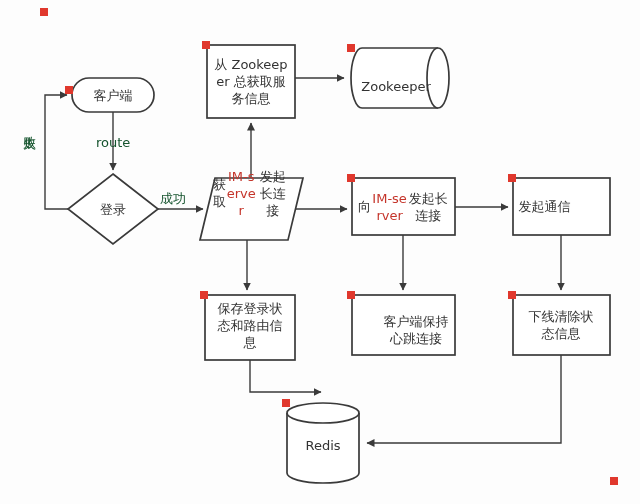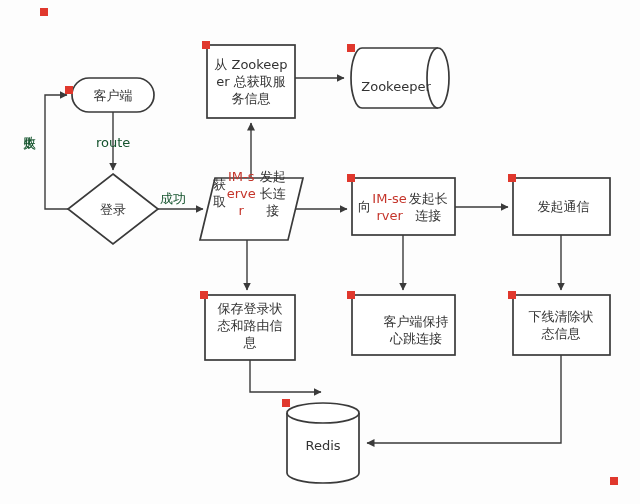--- a/index.html
+++ b/index.html
@@ -76,21 +76,21 @@
   <div class="label" style="left:213px;top:47px;width:76px;height:69px">从 Zookeeper 总获取服务信息</div>
 
   <div class="label" style="left:358px;top:56px;width:76px;height:60px">Zookeeper</div>
 
   <div class="label" style="left:358px;top:180px;width:90px;height:53px">
       <span>向 </span>
       <span class="red">IM-server</span>
       <span> 发起长连接</span>
     </div>
 
-  <div class="label" style="left:515px;top:178px;width:97px;height:57px">发起通信</div>
+  <div class="label" style="left:496px;top:178px;width:97px;height:57px">发起通信</div>
 
   <div class="label" style="left:214px;top:297px;width:72px;height:57px">保存登录状态和路由信息</div>
 
   <div class="label" style="left:380px;top:297px;width:72px;height:65px">客户端保持心跳连接</div>
 
   <div class="label" style="left:525px;top:297px;width:72px;height:56px">下线清除状态信息</div>
 
   <div class="label" style="left:287px;top:423px;width:72px;height:44px">Redis</div>
 
   <div class="edge-label" style="left:96px;top:135px;width:46px">route</div>

